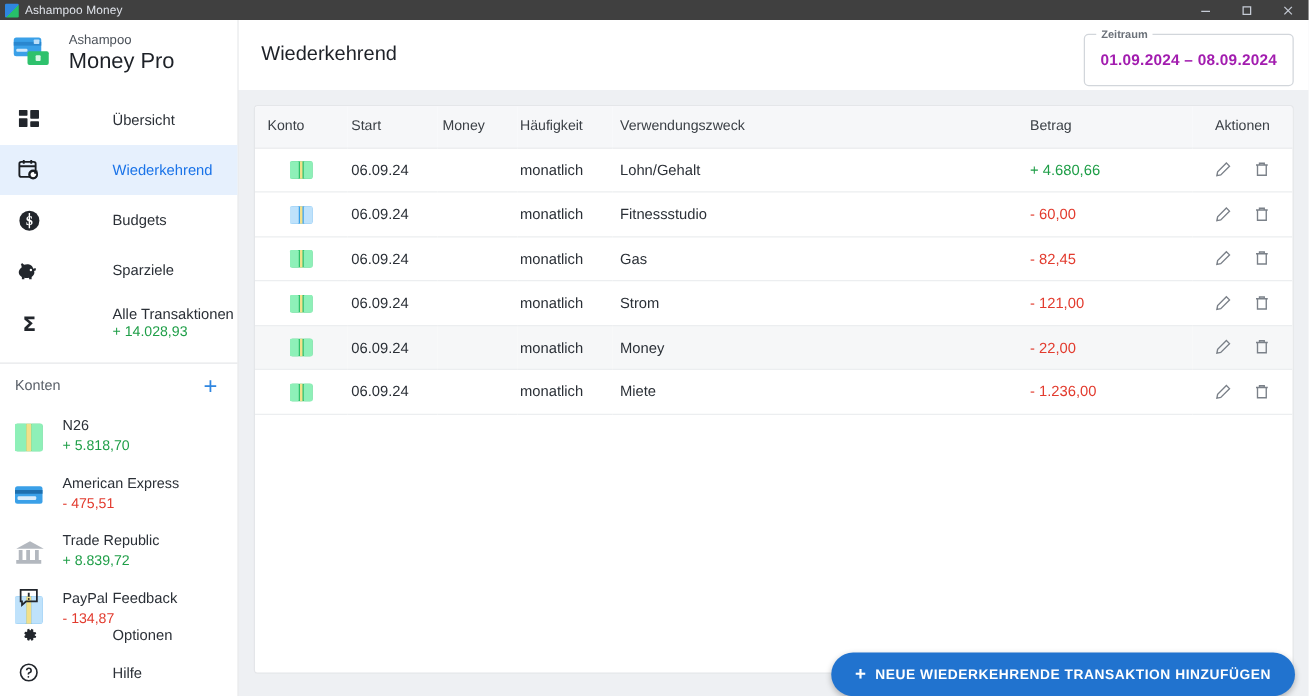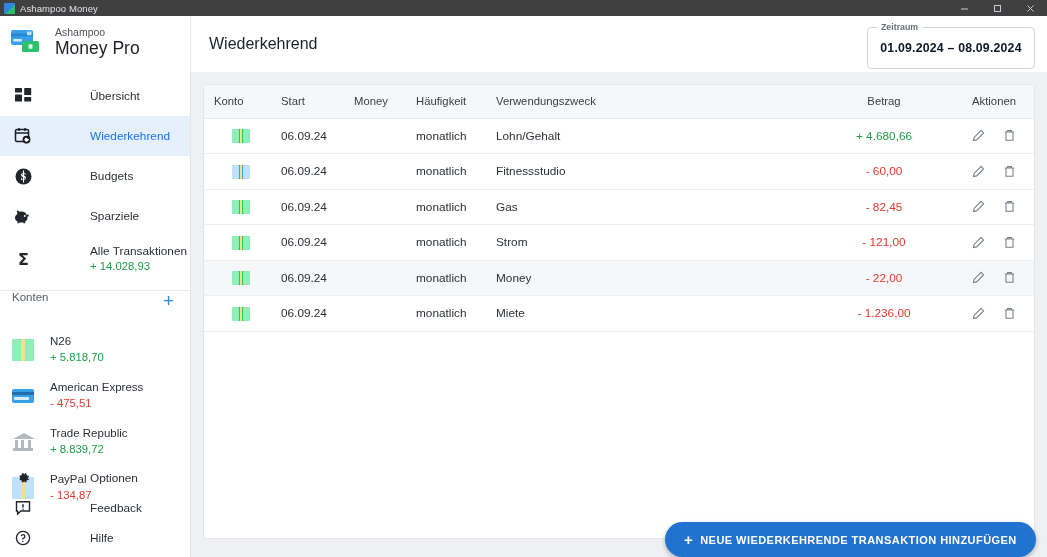--- a/index.html
+++ b/index.html
@@ -72,21 +72,21 @@
   .nav-item.active .nav-label{ color:#1a73e8; }
   .nav-two{ display:flex; flex-direction:column; justify-content:center; }
   .nav-two .nav-label{ line-height:1.25; }
   .nav-amt{ font-size:11.3px; line-height:1.35; margin-top:1px;}
   .pos{ color:#1e9e47; }
   .neg{ color:#e23b2e; }
 
   .divider{ height:1px; background:#e6e8ea; margin:8px 0 0 0; }
 
   .konten-head{
-    display:flex; align-items:flex-start; justify-content:space-between;
+    display:flex; align-items:center; justify-content:space-between;
     height:36px; padding:0 14px 0 12px;
   }
   .konten-label{ font-size:11.5px; color:#5a6069; }
   .plus-btn{ color:#2f86e0; font-size:19px; line-height:1; padding:0 2px;}
 
   .acct-item{
     display:flex; align-items:center;
     height:46px; padding-left:12px;
   }
   .acct-ic{ width:22px;height:22px;margin-right:16px;flex:0 0 auto;position:relative;}
@@ -112,21 +112,21 @@
     width:168px; height:42px;
     border:1px solid #d2d6db; border-radius:4px;
     background:#fff;
     display:flex; align-items:center; justify-content:center;font-weight:bold;
   }
   .dr-legend{
     position:absolute; top:-6px; left:9px;
     background:#fff; padding:0 4px;
     font-size:8.8px; color:#6b7179;
   }
-  .dr-value{ font-size:12.3px; color:#0f172a; letter-spacing:.2px;}
+  .dr-value{ font-size:12.3px; color:#a21caf; letter-spacing:.2px;}
 
   .card{
     position:absolute; left:12px; top:68px;
     width:832px; height:455px;
     background:#ffffff;
     border:1px solid #e4e6e9;
     border-radius:3px;
     overflow:hidden;
   }
 
@@ -145,21 +145,21 @@
     border-bottom:1px solid #eceef0;
     padding:0;
   }
   tbody tr.hl td{ background:#f6f7f8; }
 
   .c-konto{ width:74px; }
   .c-start{ width:72px; }
   .c-ende{ width:64px; }
   .c-freq{ width:76px; }
   .c-zweck{ width:auto; }
-  .c-betrag{ width:130px; text-align:center; }
+  .c-betrag{ width:130px; text-align:left; }
   .c-akt{ width:80px; }
 
   th.c-konto{ padding-left:10px; }
   th.c-start,td.c-start{ padding-left:3px; }
   th.c-ende{ padding-left:4px; }
   th.c-freq,td.c-freq{ padding-left:2px; }
   th.c-zweck,td.c-zweck{ padding-left:6px; }
   th.c-betrag,td.c-betrag{ padding-right:10px; }
   th.c-akt{ text-align:center; }
 
@@ -373,36 +373,36 @@
         <span class="nav-two">
           <span class="acct-name">PayPal</span>
           <span class="nav-amt neg">- 134,87</span>
         </span>
       </div>
     </div>
 
     <div class="bottom-nav">
       <div class="nav-item" style="height:30px;">
         <span class="nav-ic">
-          <svg width="16" height="16" viewBox="0 0 16 16" fill="currentColor">
-            <path d="M8 5.3A2.7 2.7 0 1 0 8 10.7 2.7 2.7 0 0 0 8 5.3zm0 4.2A1.5 1.5 0 1 1 8 6.5a1.5 1.5 0 0 1 0 3z"></path>
-            <path d="M14 8.9l-1.2-.5a4.8 4.8 0 0 0 0-.8l1.2-.5-.6-1.6-1.3.2a4.9 4.9 0 0 0-.6-.6l.2-1.3L10.1 3l-.5 1.2a4.8 4.8 0 0 0-.8 0L8.3 3 6.7 3.6l.2 1.3a4.9 4.9 0 0 0-.6.6L5 5.3l-.6 1.6 1.2.5a4.8 4.8 0 0 0 0 .8l-1.2.5.6 1.6 1.3-.2q.28.33.6.6l-.2 1.3 1.6.6.5-1.2a4.8 4.8 0 0 0 .8 0l.5 1.2 1.6-.6-.2-1.3q.33-.28.6-.6l1.3.2z"></path>
-          </svg>
-        </span>
-        <span class="nav-label">Optionen</span>
-      </div>
-      <div class="nav-item" style="height:30px;">
-        <span class="nav-ic">
           <svg width="16" height="16" viewBox="0 0 16 16" fill="none" stroke="currentColor" stroke-width="1.4">
             <path d="M1.5 1.8h13v9.2h-8.6L2.6 14v-3H1.5z"></path>
             <line x1="8" y1="4.2" x2="8" y2="7.4" stroke-width="1.5"></line>
             <circle cx="8" cy="9.2" r=".75" fill="currentColor" stroke="none"></circle>
           </svg>
         </span>
         <span class="nav-label">Feedback</span>
+      </div>
+      <div class="nav-item" style="height:30px;">
+        <span class="nav-ic">
+          <svg width="16" height="16" viewBox="0 0 16 16" fill="currentColor">
+            <path d="M8 5.3A2.7 2.7 0 1 0 8 10.7 2.7 2.7 0 0 0 8 5.3zm0 4.2A1.5 1.5 0 1 1 8 6.5a1.5 1.5 0 0 1 0 3z"></path>
+            <path d="M14 8.9l-1.2-.5a4.8 4.8 0 0 0 0-.8l1.2-.5-.6-1.6-1.3.2a4.9 4.9 0 0 0-.6-.6l.2-1.3L10.1 3l-.5 1.2a4.8 4.8 0 0 0-.8 0L8.3 3 6.7 3.6l.2 1.3a4.9 4.9 0 0 0-.6.6L5 5.3l-.6 1.6 1.2.5a4.8 4.8 0 0 0 0 .8l-1.2.5.6 1.6 1.3-.2q.28.33.6.6l-.2 1.3 1.6.6.5-1.2a4.8 4.8 0 0 0 .8 0l.5 1.2 1.6-.6-.2-1.3q.33-.28.6-.6l1.3.2z"></path>
+          </svg>
+        </span>
+        <span class="nav-label">Optionen</span>
       </div>
       <div class="nav-item" style="height:30px;">
         <span class="nav-ic">
           <svg width="16" height="16" viewBox="0 0 16 16" fill="none" stroke="currentColor" stroke-width="1.3">
             <circle cx="8" cy="8" r="6.6"></circle>
             <path d="M6.3 6.2a1.8 1.8 0 1 1 2.1 2c-.5.2-.7.6-.7 1.1v.3" stroke-width="1.3"></path>
             <circle cx="7.7" cy="11.4" r=".7" fill="currentColor" stroke="none"></circle>
           </svg>
         </span>
         <span class="nav-label">Hilfe</span>

